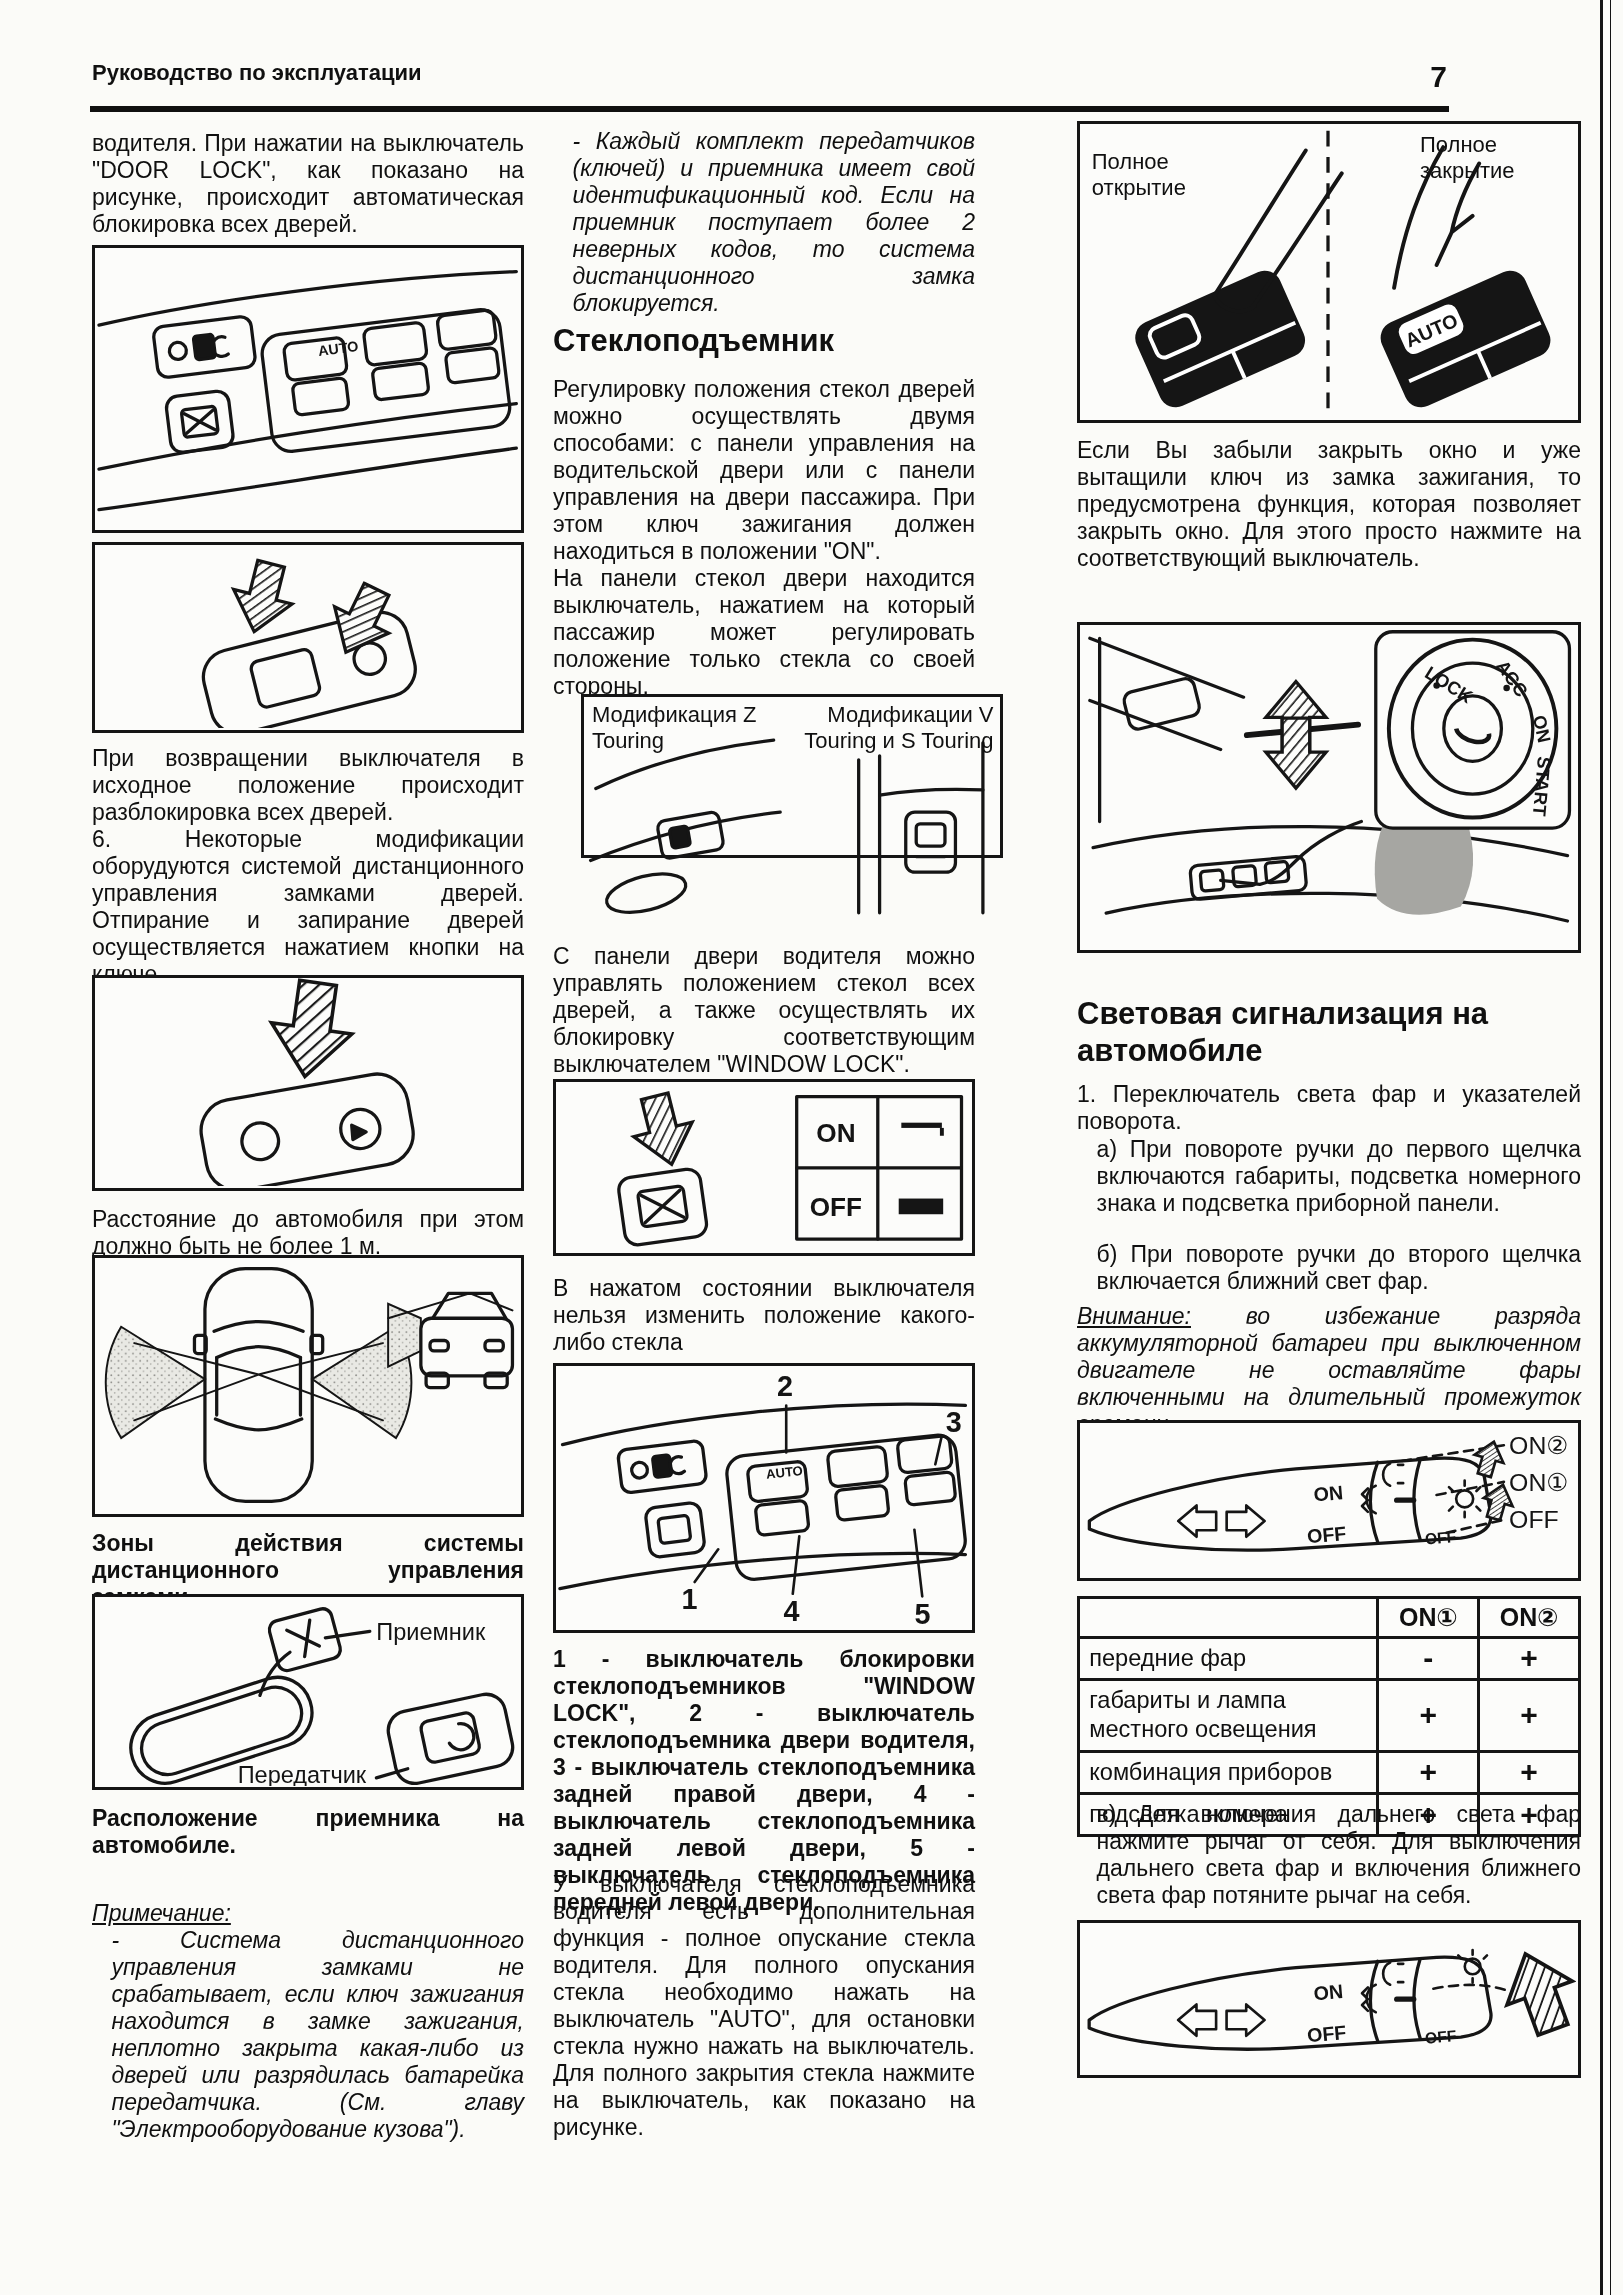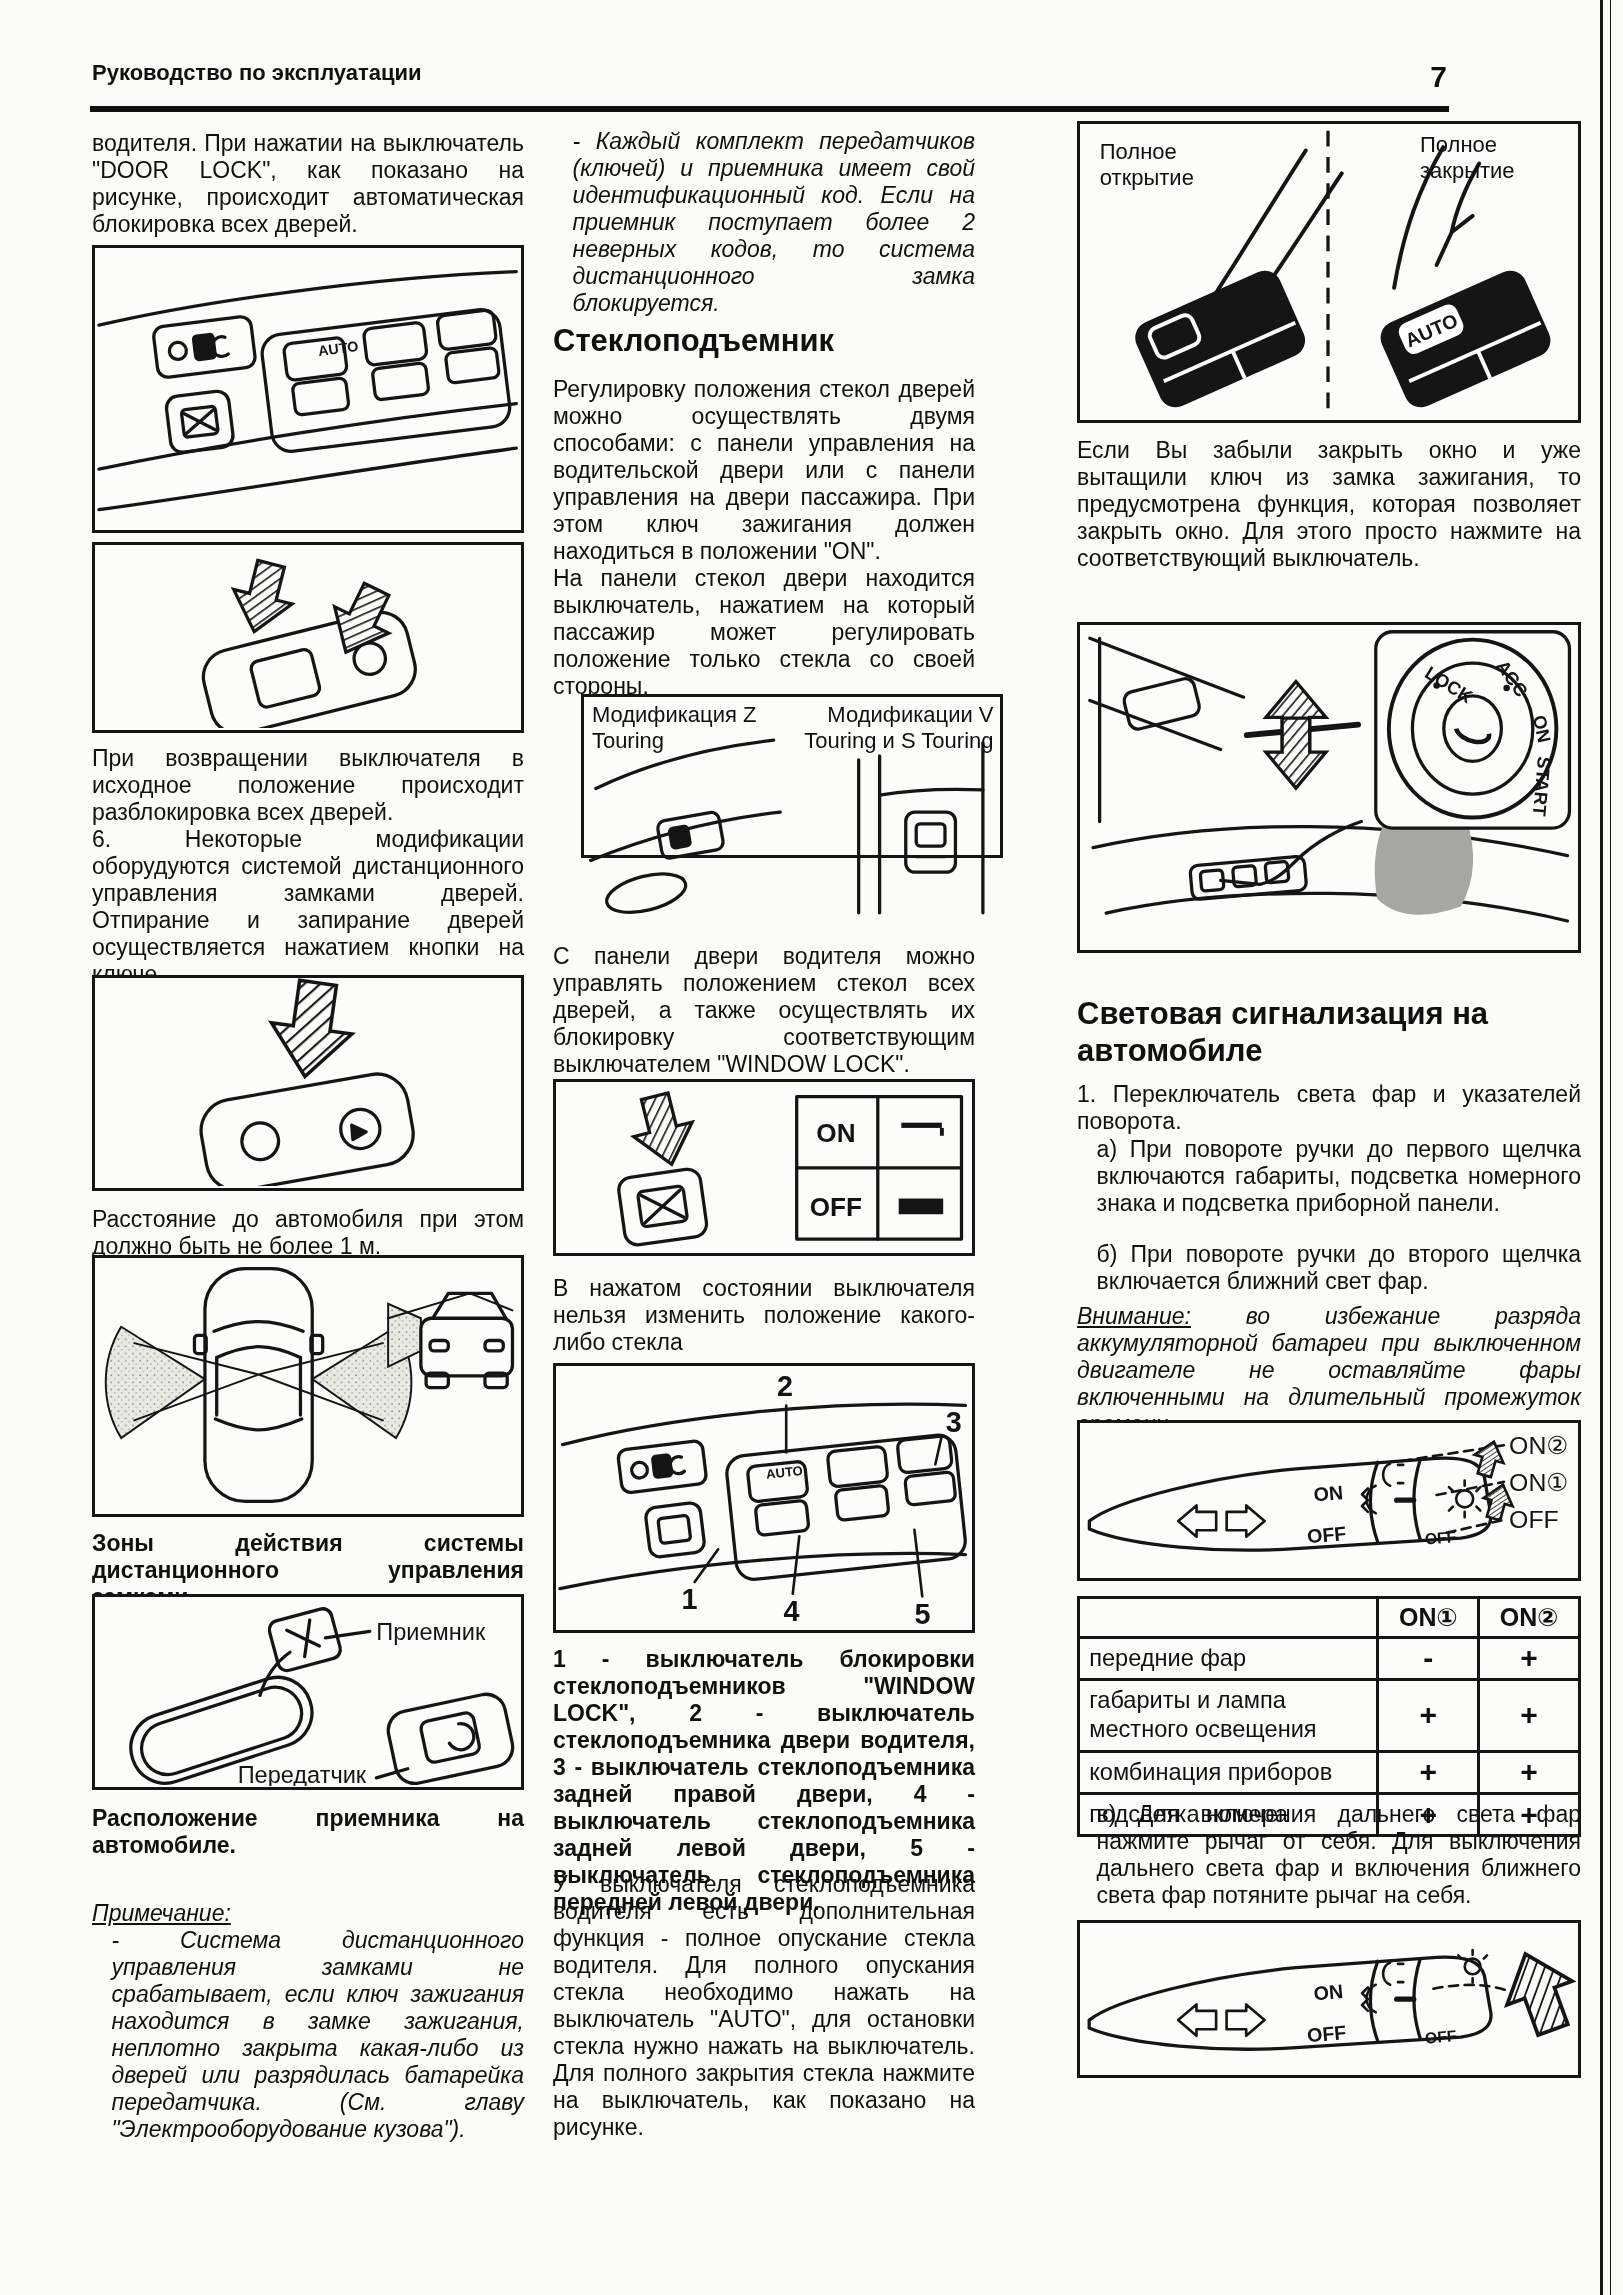--- a/index.html
+++ b/index.html
@@ -277,21 +277,21 @@
       <text x="548" y="394" font-size="44" font-weight="bold" fill="#141414">5</text>
       <text x="322" y="172" font-size="20" font-weight="bold" fill="#151515" transform="rotate(-6 322 172)">AUTO</text>
     </svg>
   </div>
 
   <div class="abs txt cap" style="left:553px;top:1646px;width:422px;">1 - выключатель блокировки стеклоподъемников "WINDOW LOCK", 2 - выключатель стеклоподъемника двери водителя, 3 - выключатель стеклоподъемника задней правой двери, 4 - выключатель стеклоподъемника задней левой двери, 5 - выключатель стеклоподъемника передней левой двери.</div>
 
   <div class="abs txt" style="left:553px;top:1871px;width:422px;">У выключателя стеклоподъемника водителя есть дополнительная функция - полное опускание стекла водителя. Для полного опускания стекла необходимо нажать на выключатель "AUTO", для остановки стекла нужно нажать на выключатель. Для полного закрытия стекла нажмите на выключатель, как показано на рисунке.</div>
 
   <div class="fig" style="left:1077px;top:121px;width:504px;height:302px;">
-    <div class="figlabel" style="left:11.8px;top:15px;width:131px;margin-left:8px;">Полное открытие</div>
+    <div class="figlabel" style="left:11.8px;top:25px;width:131px;">Полное открытие</div>
     <div class="figlabel" style="left:340px;top:7.9px;width:144px;">Полное закрытие</div>
     <svg viewBox="0 0 758 450" width="496" height="295">
       <line x1="379" y1="10" x2="379" y2="440" stroke="#151515" stroke-width="5" stroke-dasharray="24 16"></line>
 
       <g>
         <g transform="rotate(-24 215 330)">
           <rect x="95" y="258" width="240" height="140" rx="26" fill="#151515"></rect>
           <rect x="118" y="272" width="70" height="48" rx="12" fill="none" stroke="#fff" stroke-width="6"></rect>
           <path d="M110 352 L330 352 M225 352 L225 398" stroke="#fff" stroke-width="6" fill="none"></path>
         </g>

